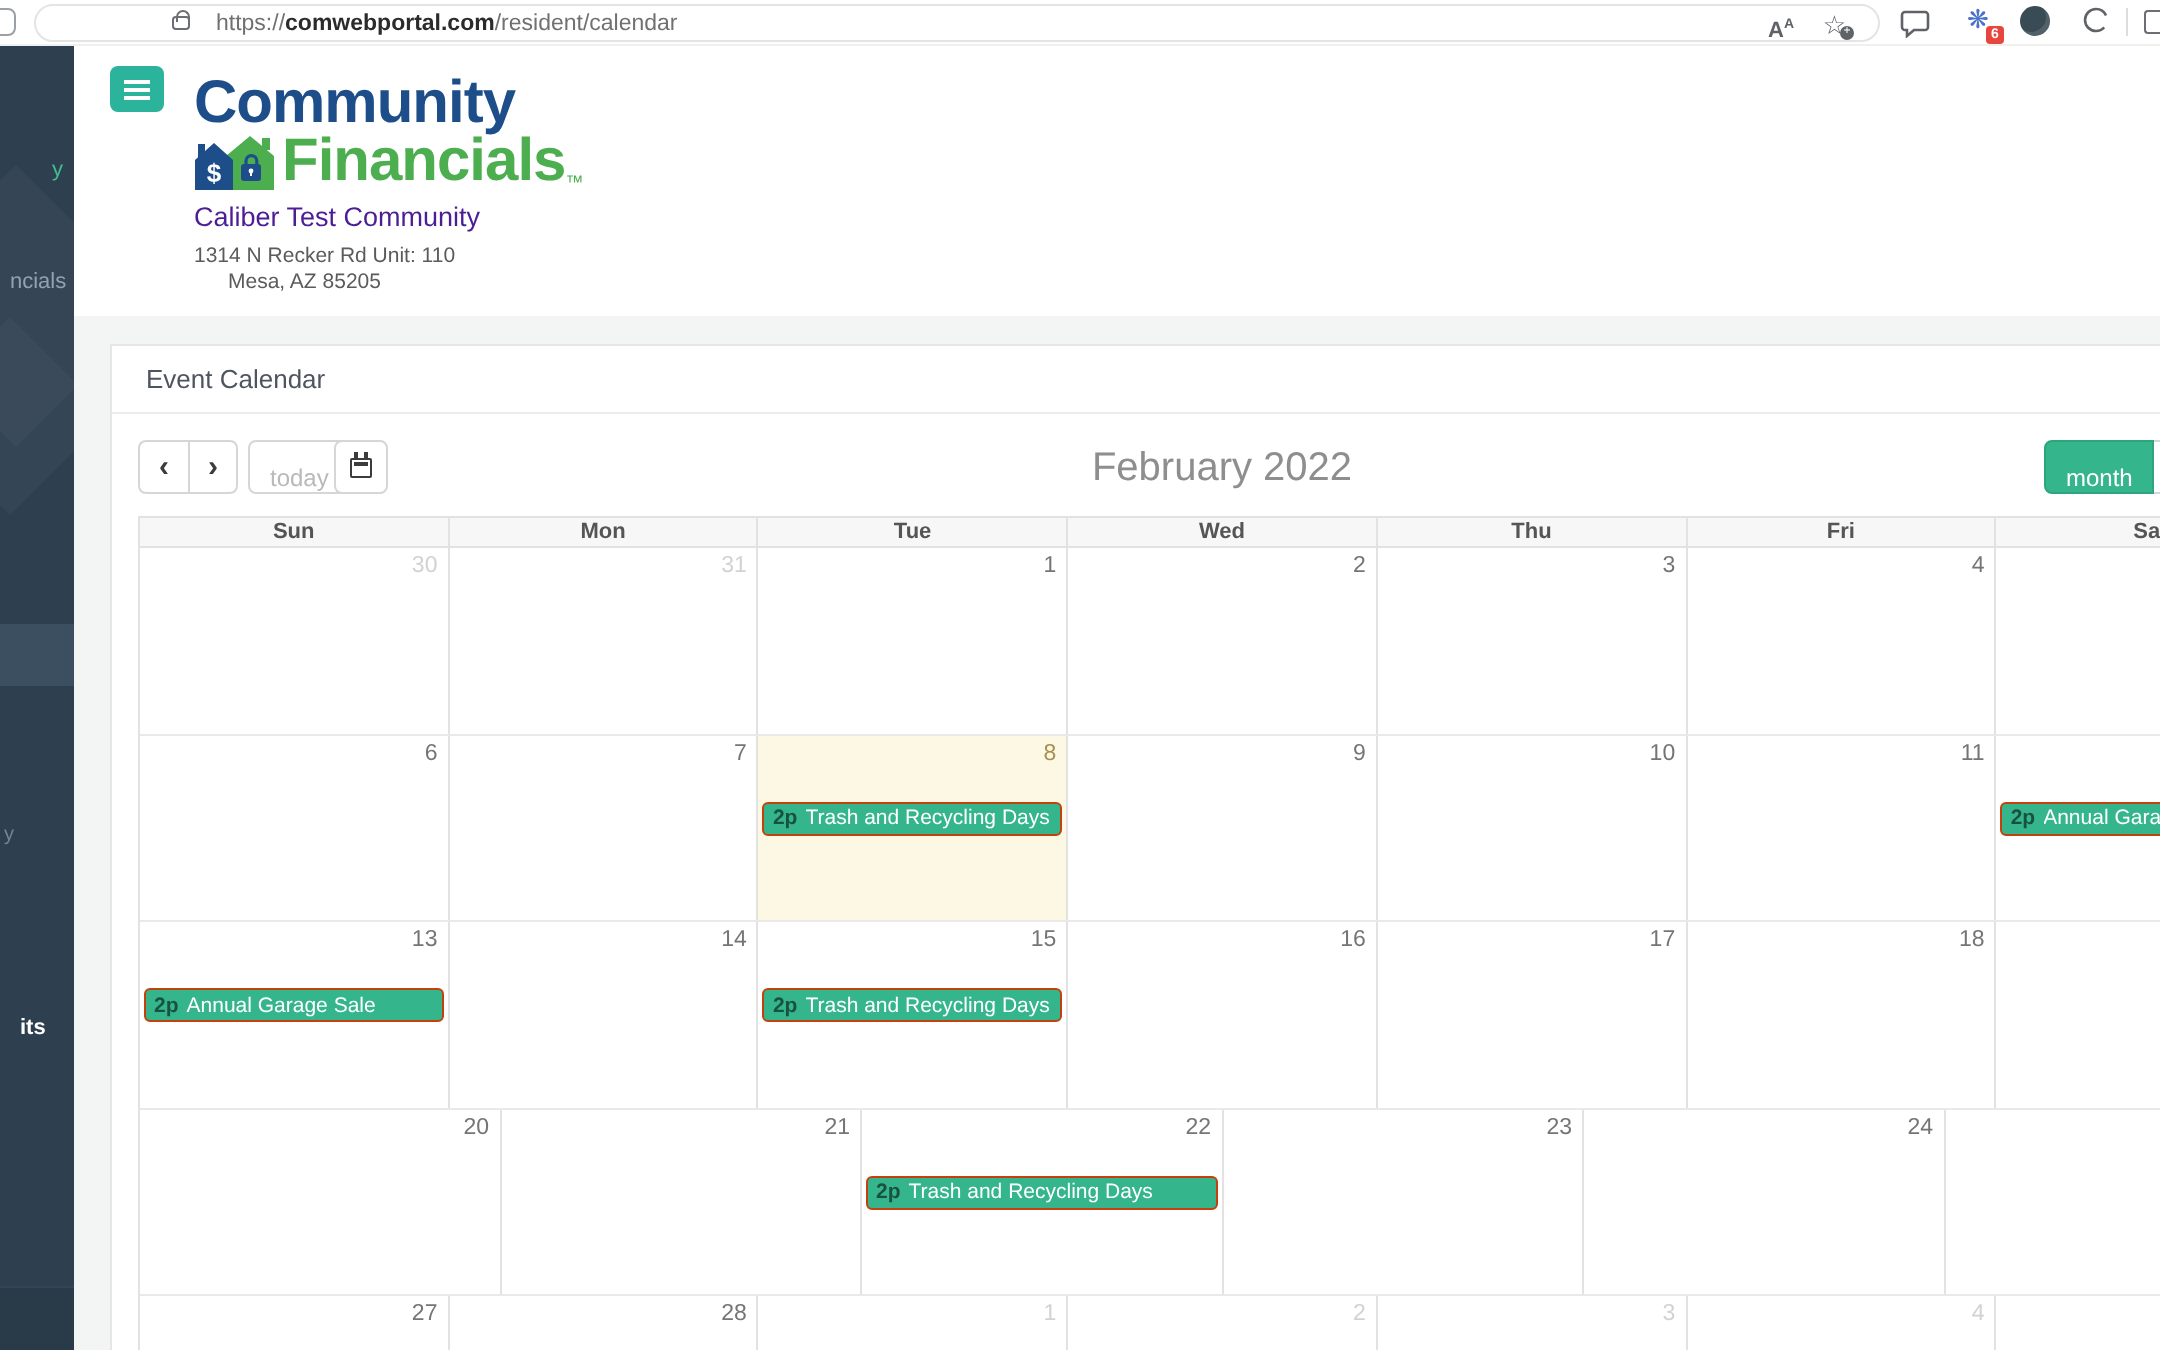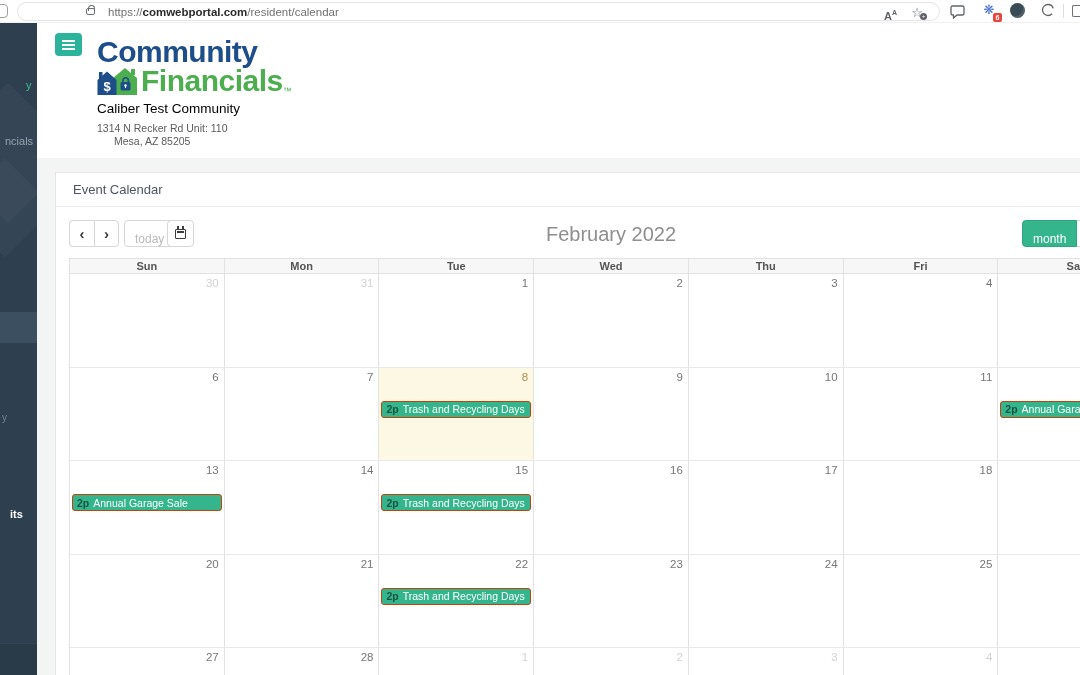--- a/index.html
+++ b/index.html
@@ -43,21 +43,21 @@
   
   .page-header{position:absolute;left:37px;top:23px;width:1043px;height:135px;background:#fff;}
   .hamburger{position:absolute;left:18px;top:10px;width:27px;height:23px;background:#2cb39b;border:none;border-radius:4px;cursor:pointer;padding:0;}
   .hbars{display:block;margin:0 auto;width:13px;height:2px;background:#fff;box-shadow:0 4px 0 #fff,0 -4px 0 #fff;}
   .logo{position:absolute;left:60px;top:14px;}
   .logo-line1{font-size:30px;font-weight:bold;color:#1d4e89;letter-spacing:-0.5px;line-height:30px;}
   .logo-line2{display:flex;align-items:flex-end;margin-top:-1px;}
   .logo-houses{margin-right:2px;}
   .logo-fin{font-size:30px;font-weight:bold;color:#4cae4f;letter-spacing:-0.5px;line-height:30px;}
   .tm{font-size:9px;color:#4cae4f;margin-top:2px;}
-  .community-name{position:absolute;left:60px;top:78px;font-size:13.5px;color:#000000;}
+  .community-name{position:absolute;left:60px;top:78px;font-size:13.5px;color:#4c1d95;}
   .addr1{position:absolute;left:60px;top:99px;font-size:10.5px;color:#5b5b5b;}
   .addr2{position:absolute;left:60px;top:112px;font-size:10.5px;color:#5b5b5b;padding-left:17px;}
 
   
   .content-bg{position:absolute;left:37px;top:158px;width:1043px;height:517px;background:#f3f4f4;}
   .panel{position:absolute;left:18px;top:14px;width:1110px;height:720px;background:#fff;border:1px solid #e6e6e6;}
   .panel-title{height:34px;line-height:34px;padding:0 17px;font-size:13px;color:#4f5560;border-bottom:1px solid #ededed;}
   .fc{margin:13px;width:1084px;}
   .fc-toolbar{position:relative;height:28px;}
   .fc-btn{height:27px;background:#fff;border:1px solid #d6d6d6;font-family:"Liberation Sans",sans-serif;font-size:12px;color:#3c3c3c;cursor:pointer;padding:11px 10px;}
@@ -285,23 +285,20 @@
                     <span class="ev-title">Trash and Recycling Days</span>
                   </div>
                 </div>
                 <div class="day-cell">
                   <div class="day-num">23</div>
                 </div>
                 <div class="day-cell">
                   <div class="day-num">24</div>
                 </div>
                 <div class="day-cell">
-                  <div class="day-num">25</div>
-                </div>
-                <div class="day-cell">
                   <div class="day-num">26</div>
                 </div>
               </div>
               <div class="week-row">
                 <div class="day-cell">
                   <div class="day-num">27</div>
                 </div>
                 <div class="day-cell">
                   <div class="day-num">28</div>
                 </div>

